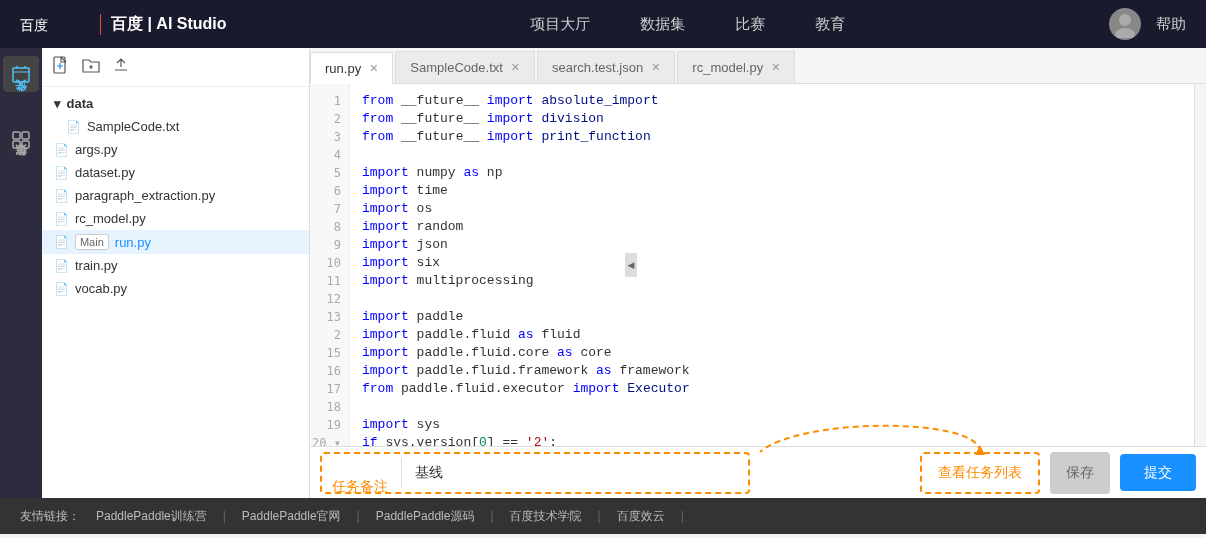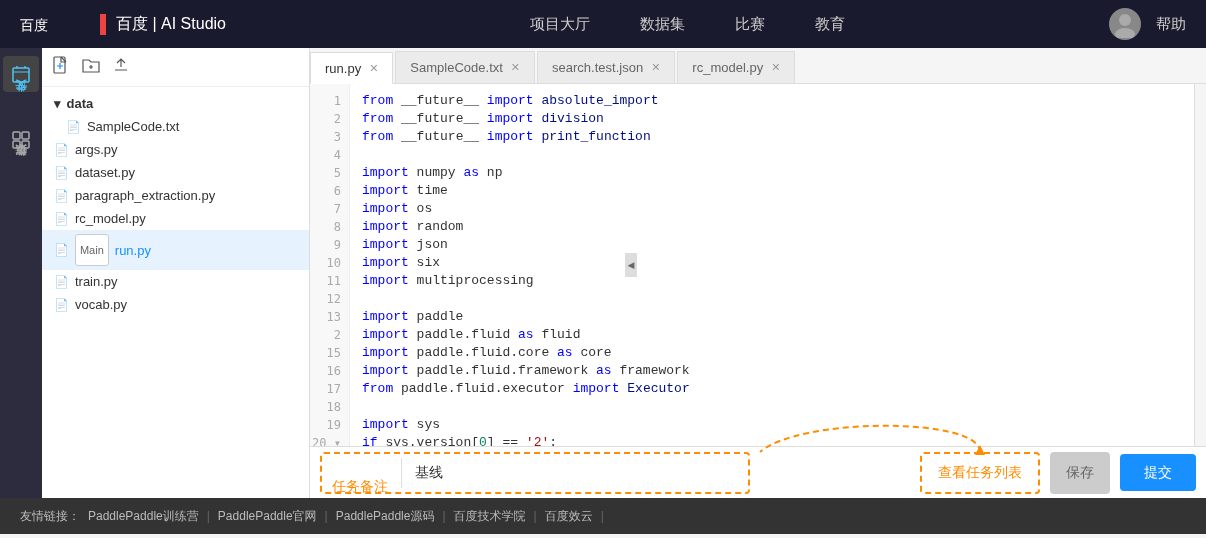--- a/index.html
+++ b/index.html
@@ -15,22 +15,22 @@
       color: white;
     }
     .navbar-brand {
       display: flex;
       align-items: center;
       margin-right: 40px;
     }
     .ai-studio-text {
       color: white;
       font-size: 16px;
-      font-weight: normal;
-      border-left: 6px solid #ef4444;
+      font-weight: bold;
+      border-left: 1px solid #ef4444;
       padding-left: 10px;
     }
     .nav-links {
       display: flex;
       gap: 50px;
       flex: 1;
       justify-content: center;
     }
     .nav-link {
       color: #ccc;
@@ -72,21 +72,21 @@
       font-weight: bold;
     }
     .file-tree-item.active {
       background: #e6f3ff;
       color: #1890ff;
     }
     .file-badge {
       background: #fff;
       border: 1px solid #ccc;
       border-radius: 3px;
-      padding: 9px 4px;
+      padding: 1px 4px;
       font-size: 11px;
       color: #666;
     }
 
     
     .editor-area {
       flex: 1;
       display: flex;
       flex-direction: column;
       background: white;
@@ -253,21 +253,21 @@
 
     
     .footer {
       height: 36px;
       background: #333;
       display: flex;
       align-items: center;
       padding: 0 20px;
       color: #bbb;
       font-size: 12px;
-      gap: 8px;
+      gap: 16px;
     }
     .footer-link {
       color: #bbb;
       cursor: pointer;
     }
     .footer-sep {
       color: #666;
     }
 
     

